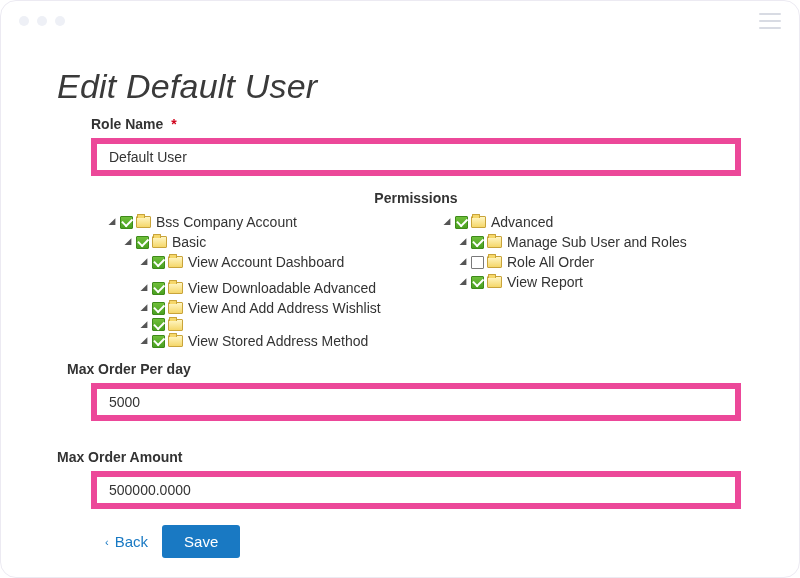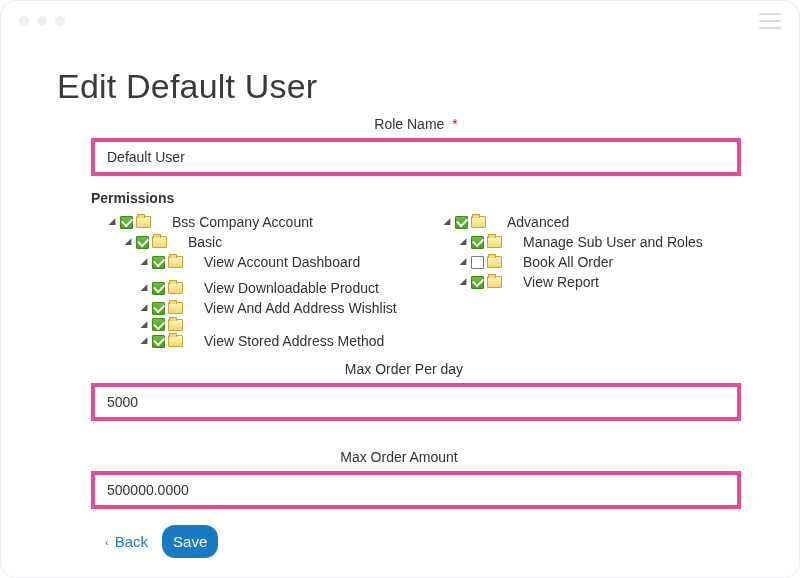--- a/index.html
+++ b/index.html
@@ -43,42 +43,43 @@
 
   .content {
     padding: 8px 56px 20px 56px;
   }
   h1.page-title {
     font-weight: 300;
     font-size: 34px;
     color: #3a3a3a;
     margin: 18px 0 8px 0;
     letter-spacing: 0.2px;
+    font-style: italic;
   }
   .field-block { margin-left: 34px; margin-right: 2px; }
   .field-label {
     font-size: 14px;
-    font-weight: 400;
+    font-weight: 700;
     color: #333;
     margin: 10px 0 6px 0;
-    text-align: center;
   }
   .field-label .req { color: #d0021b; margin-left: 4px; }
   .text-input {
     width: 100%;
     height: 38px;
-    border: 4px solid #ec4899;
+    border: 6px solid #ec4899;
     padding: 6px 12px;
     font-size: 14px;
     color: #333;
     outline: none;
   }
   .section-heading {
     font-size: 14px; font-weight: 600; color: #333;
     margin: 14px 0 6px 0;
+    text-align: center;
   }
 
   
   .tree-region {
     display: grid;
     grid-template-columns: 1fr 1fr;
     gap: 8px 20px;
     margin-bottom: 4px;
   }
   ul.tree, ul.tree ul {
@@ -134,21 +135,21 @@
   .folder::before {
     content:"";
     position:absolute;
     top:-3px; left:0;
     width:6px; height:3px;
     background:#f5d76a;
     border:1px solid #c9a43a;
     border-bottom:none;
     border-radius: 1px 1px 0 0;
   }
-  .node-label { margin-left: 18px; }
+  .node-label { margin-left: 2px; }
 
   
   .actions {
     display: flex;
     align-items: center;
     gap: 14px;
     margin: 16px 0 0 14px;
   }
   .back-link {
     color: #1979c3;
@@ -157,23 +158,23 @@
     align-items: center;
     gap: 6px;
     text-decoration: none;
     cursor: pointer;
   }
   .back-link .chev { font-size: 11px; }
   .btn-primary {
     background: #1979c3;
     color: #fff;
     border: none;
-    padding: 8px 11px;
+    padding: 8px 22px;
     font-size: 15px;
-    border-radius: 13px;
+    border-radius: 3px;
     cursor: pointer;
     text-align: center;
   }
 </style>
 </head>
 <body>
 
 <div class="window">
   <div class="titlebar">
     <div class="dots">
@@ -225,21 +226,21 @@
                     <span class="checkbox checked"></span>
                     <span class="folder"></span>
                     <span class="node-label">View Account Dashboard</span>
                   </div>
                     </li>
                   <li>
                       <div class="node" style="margin-top:6px;">
                     <span class="caret">◢</span>
                     <span class="checkbox checked"></span>
                     <span class="folder"></span>
-                    <span class="node-label">View Downloadable Product</span>
+                    <span class="node-label">View Downloadable Advanced</span>
                   </div>
                     </li>
                   <li>
                       <div class="node">
                     <span class="caret">◢</span>
                     <span class="checkbox checked"></span>
                     <span class="folder"></span>
                     <span class="node-label">View And Add Address Wishlist</span>
                   </div>
                     </li>
@@ -279,21 +280,21 @@
                 <span class="checkbox checked"></span>
                 <span class="folder"></span>
                 <span class="node-label">Manage Sub User and Roles</span>
               </div>
                 </li>
               <li>
                   <div class="node">
                 <span class="caret">◢</span>
                 <span class="checkbox"></span>
                 <span class="folder"></span>
-                <span class="node-label">Book All Order</span>
+                <span class="node-label">Role All Order</span>
               </div>
                 </li>
               <li>
                   <div class="node">
                 <span class="caret">◢</span>
                 <span class="checkbox checked"></span>
                 <span class="folder"></span>
                 <span class="node-label">View Report</span>
               </div>
                 </li>

